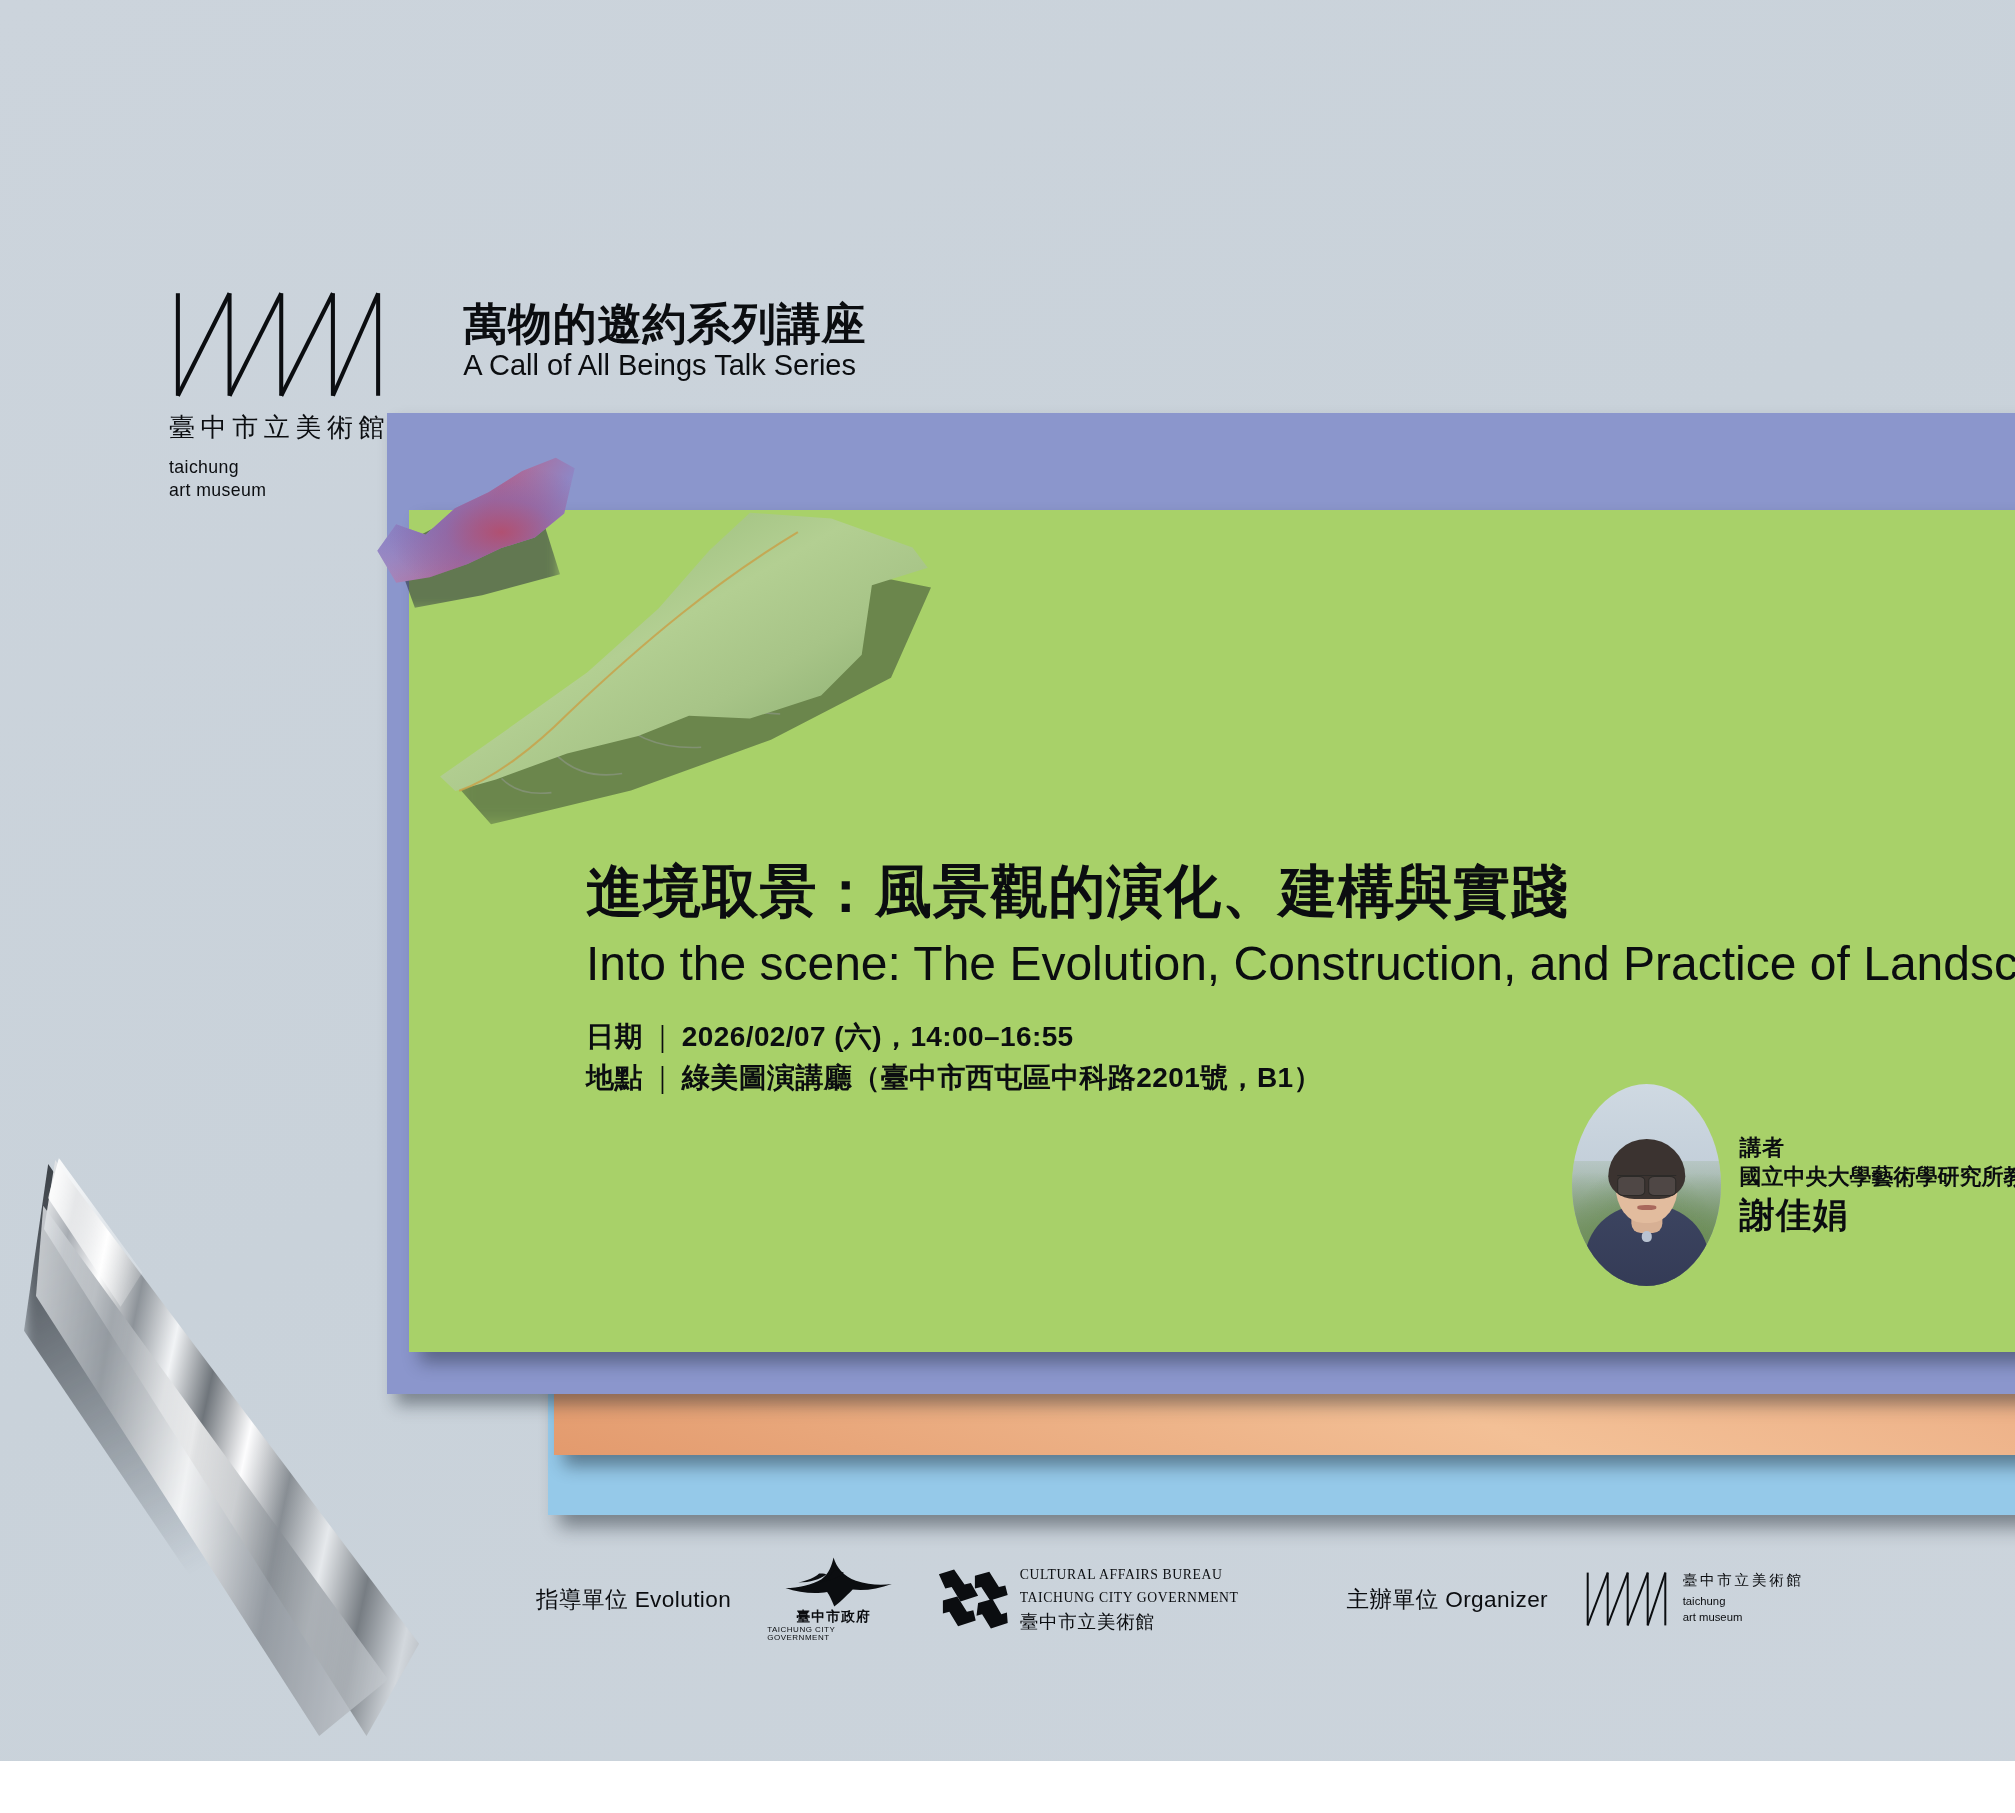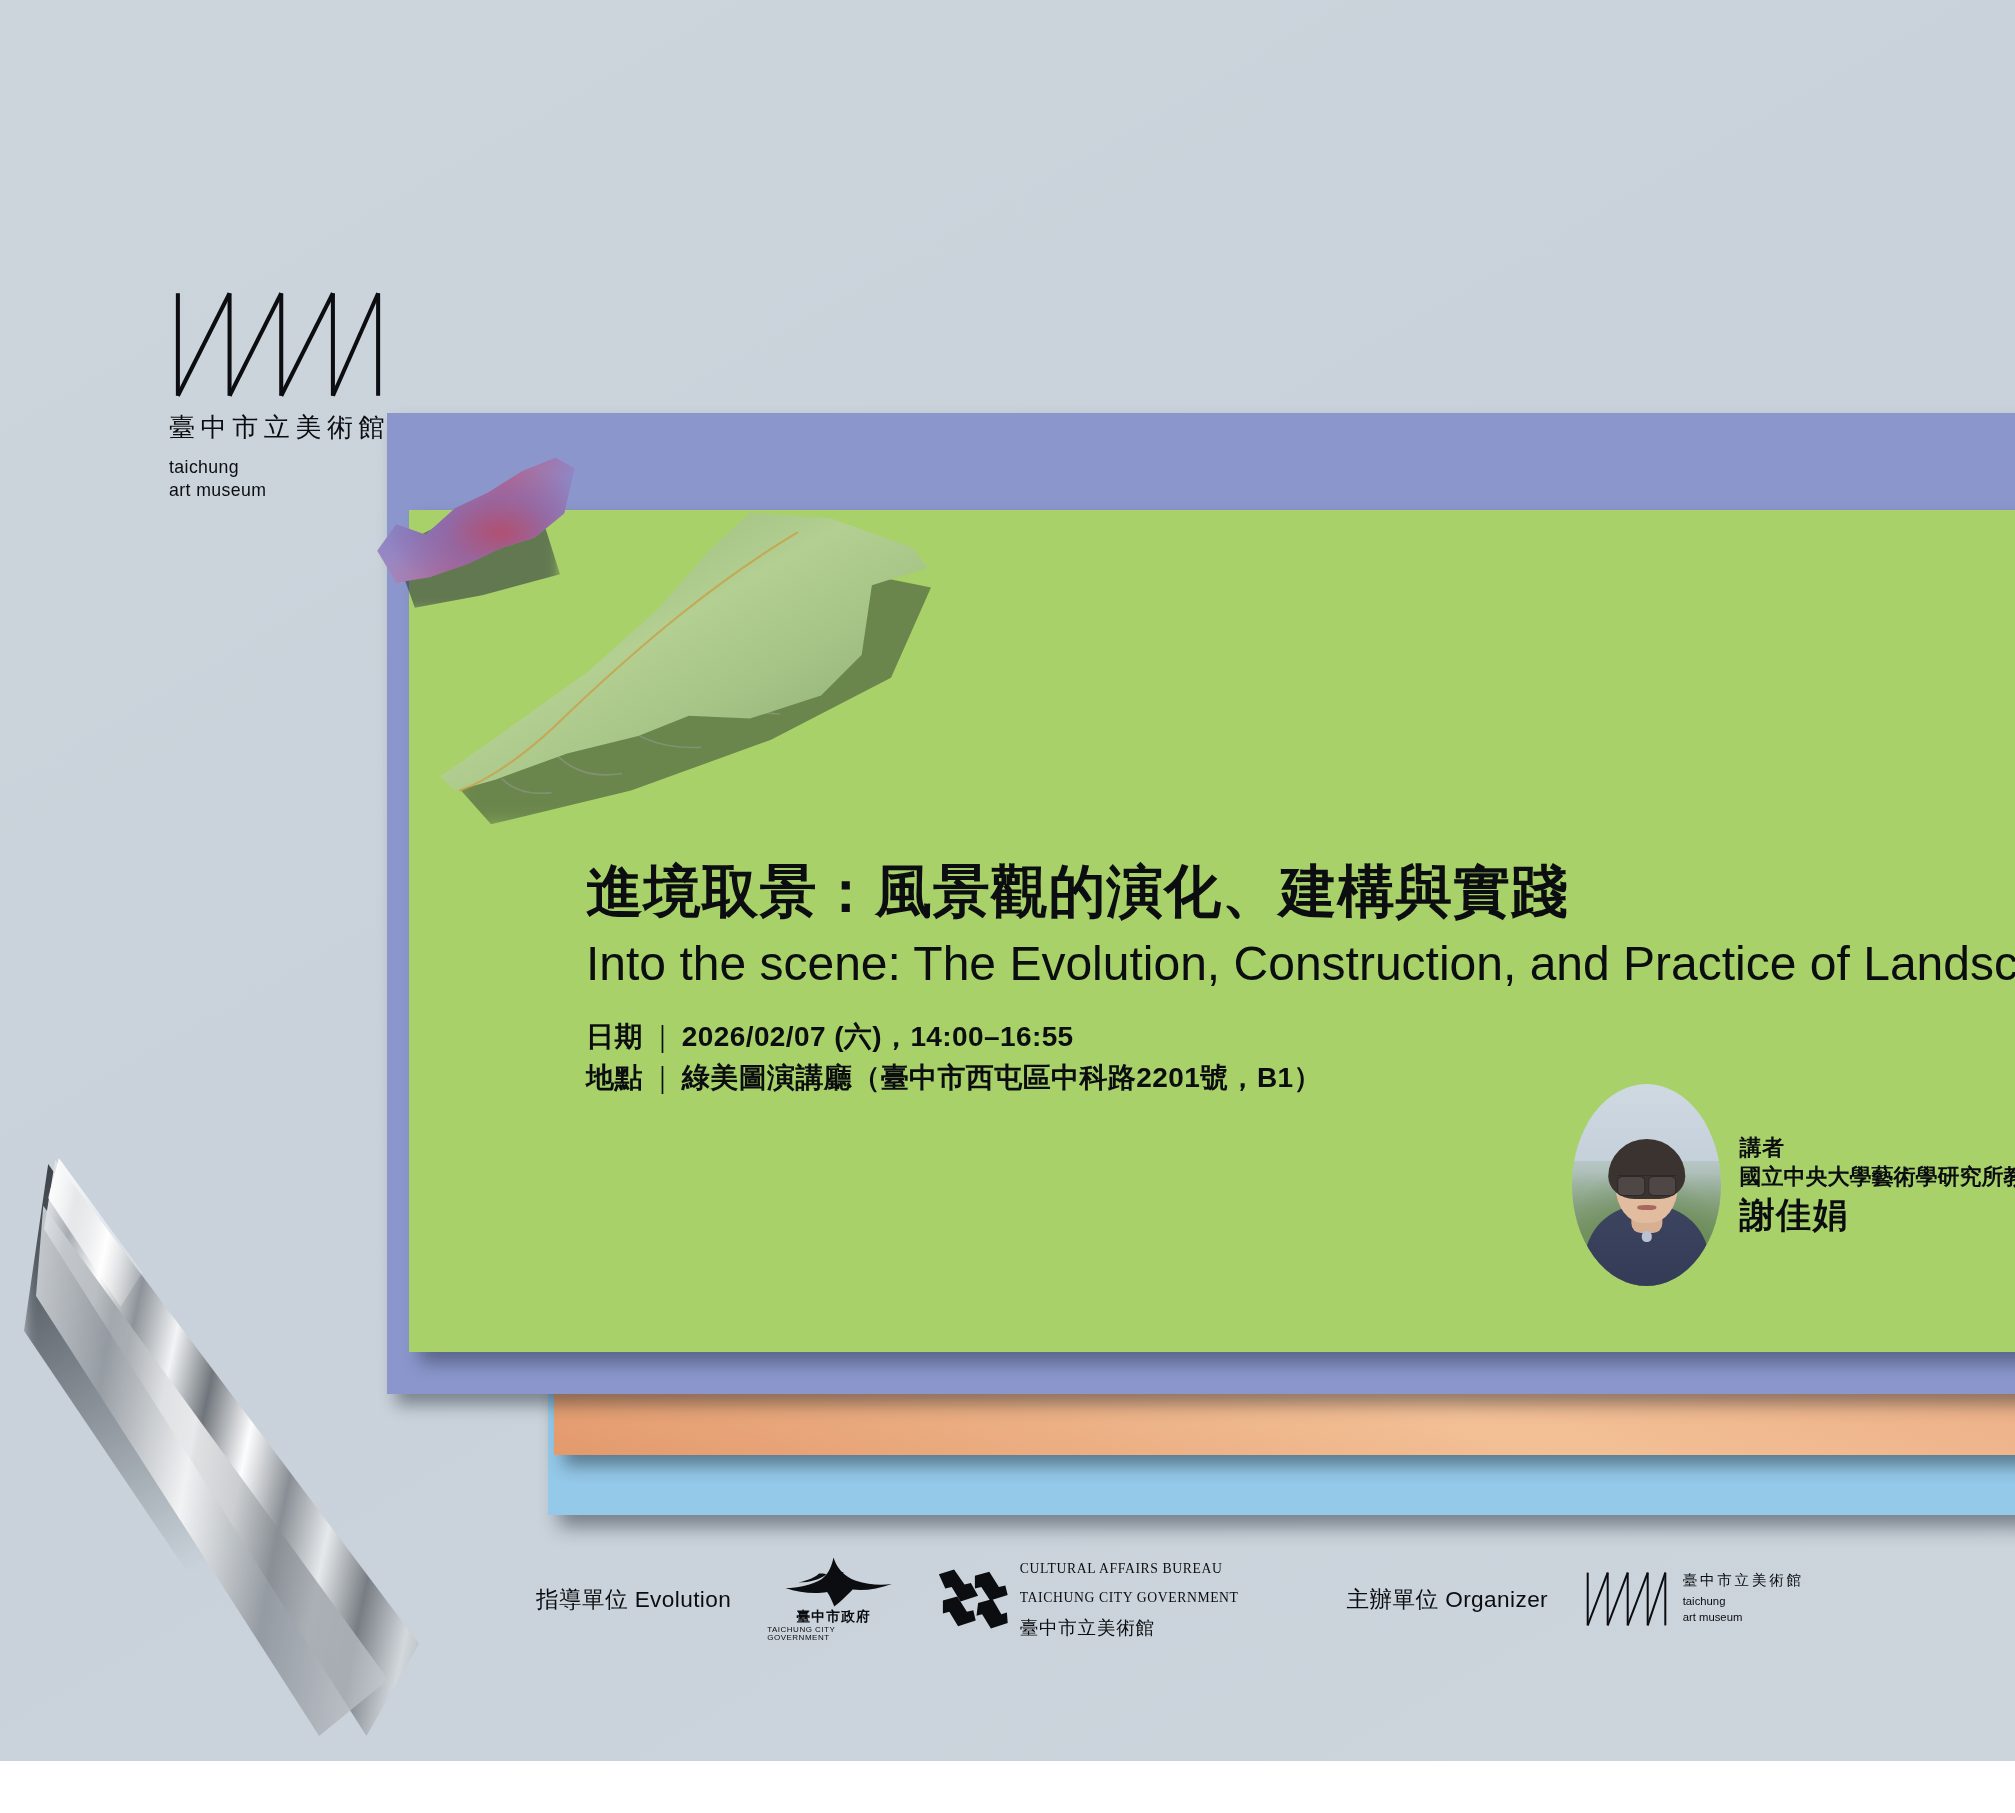--- a/index.html
+++ b/index.html
@@ -409,21 +409,21 @@
   #logo-tcg .mark { width: 121px; height: 52px; display: block; }
   #logo-tcg .mark path { fill: #0b0d10; }
   #logo-tcg .cn { font-size: 13.7px; letter-spacing: 1.2px; line-height: 1; font-weight: bold; }
   #logo-tcg .en { font-size: 8px; letter-spacing: 0.5px; line-height: 1; }
 
   #logo-cab {
     display: flex; align-items: center; gap: 10.5px;
   }
   #logo-cab .mark { width: 73px; height: 64px; display: block; }
   #logo-cab .mark path { fill: #0b0d10; }
-  #logo-cab .words { display: flex; flex-direction: column; gap: 12px; }
+  #logo-cab .words { display: flex; flex-direction: column; gap: 6px; }
   #logo-cab .en {
     font-family: "Liberation Serif", "DejaVu Serif", serif;
     font-size: 13.7px; letter-spacing: 0.6px; line-height: 1.25;
   }
   #logo-cab .cn { font-size: 18.5px; letter-spacing: 0.8px; line-height: 1.1; }
 
   #logo-tam {
     display: flex; align-items: center; gap: 13.7px;
   }
   #logo-tam .zig { width: 85px; height: 56px; display: block; }
@@ -483,20 +483,24 @@
         <line x1="406" y1="262" x2="518" y2="8"></line>
         <line x1="518" y1="8" x2="518" y2="262"></line>
       </svg>
       <div id="museum-name-cn">臺中市立美術館</div>
       <div id="museum-name-en">
         <div>taichung</div>
         <div>art museum</div>
       </div>
     </div>
 
+    <div id="series-title-block">
+      <div id="series-title-cn">萬物的邀約系列講座</div>
+      <div id="series-title-en">A Call of All Beings Talk Series</div>
+    </div>
 
   </div>
 
   <div id="main-copy">
     <div id="talk-title-cn">進境取景：風景觀的演化、建構與實踐</div>
     <div id="talk-title-en">Into the scene: The Evolution, Construction, and Practice of Landscape</div>
 
     <div class="meta-line" id="meta-date">
       <span>日期</span><span class="meta-sep">｜</span><span>2026/02/07 (六)，14:00–16:55</span>
     </div>

